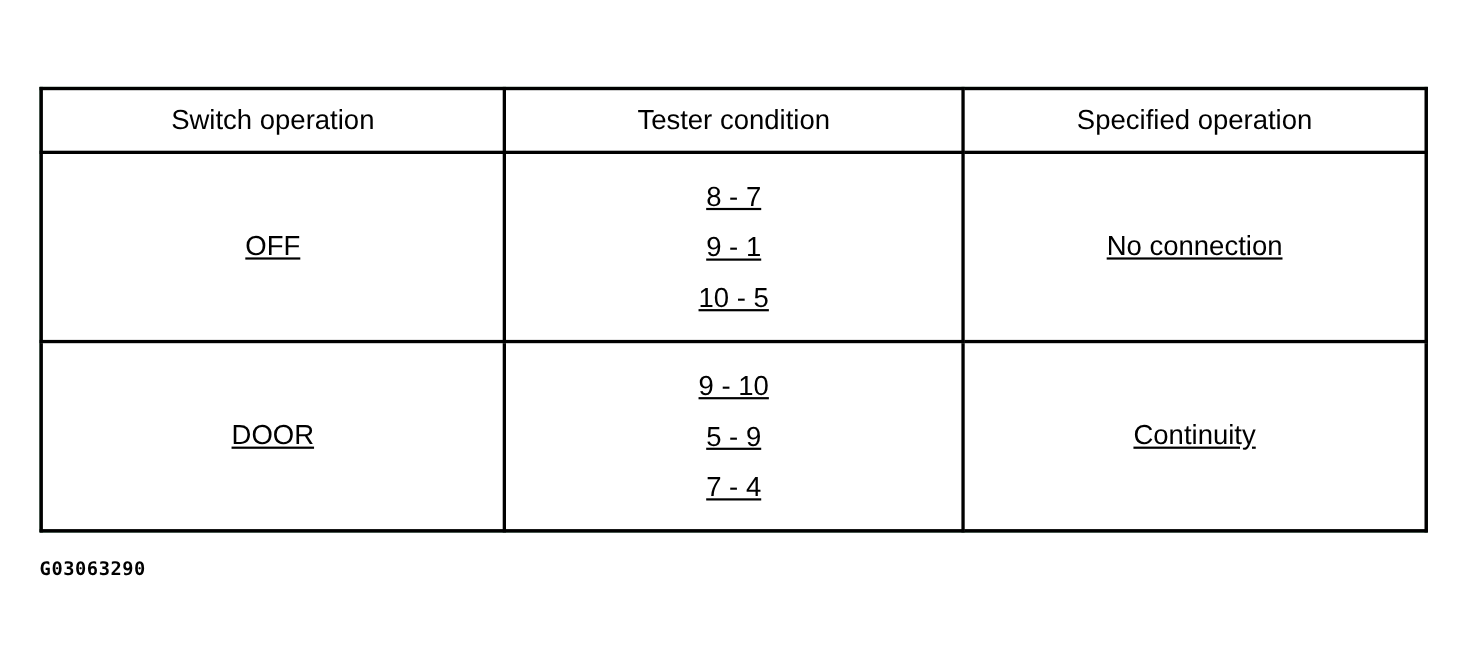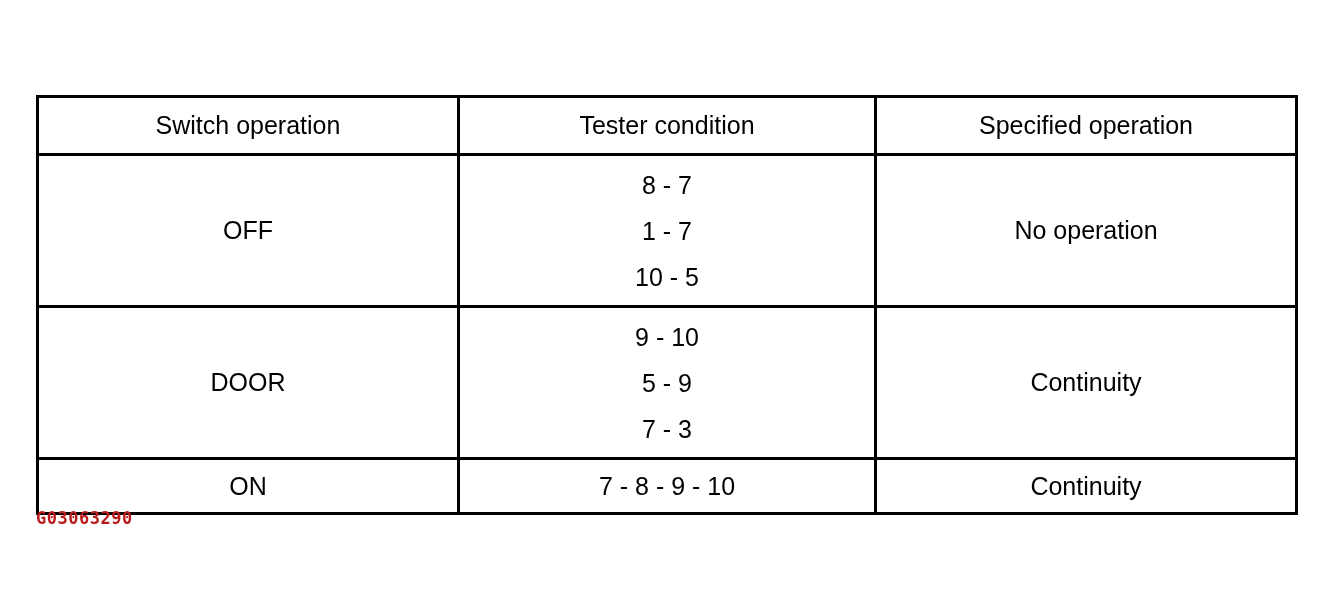--- a/index.html
+++ b/index.html
@@ -13,21 +13,21 @@
     height: 604px;
     position: relative;
     font-family: "Liberation Sans", sans-serif;
     color: #000000;
     overflow: hidden;
   }
 
   #spec-table {
     position: absolute;
     left: 36px;
-    top: 95px;
+    top: 79px;
     width: 1259px;
     height: 405px;
     border-collapse: collapse;
     table-layout: fixed;
     background: #86efac;
   }
 
   #spec-table td,
   #spec-table th {
     border: 3px solid #000000;
@@ -45,21 +45,21 @@
   #spec-table {
     outline: 1px solid #000000;
     outline-offset: -1px;
   }
 
   .col-switch   { width: 421px; }
   .col-tester   { width: 417px; }
   .col-condition{ width: 421px; }
 
   .row-header td { height: 55px; }
-  .row-tall   td { height: 149px; }
+  .row-tall   td { height: 149px; text-decoration: underline; }
   .row-short  td { height: 52px; }
 
   .conn-list {
     display: block;
     line-height: 46px;
   }
   .conn-line {
     display: block;
     white-space: pre;
   }
@@ -70,21 +70,21 @@
   }
 
   #figure-caption {
     position: absolute;
     left: 36px;
     top: 508px;
     font-family: "DejaVu Sans Mono", "Liberation Mono", monospace;
     font-size: 17px;
     font-weight: bold;
     letter-spacing: 0.5px;
-    color: #b91c1c;
+    color: #000000;
     white-space: pre;
   }
 </style>
 </head>
 <body>
 
 <table id="spec-table">
   <colgroup>
     <col class="col-switch">
     <col class="col-tester">
@@ -104,49 +104,38 @@
     </tr>
   </thead>
   <tbody>
     <tr class="row-tall">
       <td>
         <span class="cell-text">OFF</span>
       </td>
       <td>
         <span class="conn-list">
           <span class="conn-line">8 - 7</span>
-          <span class="conn-line">1 - 7</span>
+          <span class="conn-line">9 - 1</span>
           <span class="conn-line">10 - 5</span>
         </span>
       </td>
       <td>
-        <span class="cell-text">No operation</span>
+        <span class="cell-text">No connection</span>
       </td>
     </tr>
     <tr class="row-tall">
       <td>
         <span class="cell-text">DOOR</span>
       </td>
       <td>
         <span class="conn-list">
           <span class="conn-line">9 - 10</span>
           <span class="conn-line">5 - 9</span>
-          <span class="conn-line">7 - 3</span>
+          <span class="conn-line">7 - 4</span>
         </span>
-      </td>
-      <td>
-        <span class="cell-text">Continuity</span>
-      </td>
-    </tr>
-    <tr class="row-short">
-      <td>
-        <span class="cell-text">ON</span>
-      </td>
-      <td>
-        <span class="cell-text">7 - 8 - 9 - 10</span>
       </td>
       <td>
         <span class="cell-text">Continuity</span>
       </td>
     </tr>
   </tbody>
 </table>
 
 <div id="figure-caption">G03063290</div>
 

